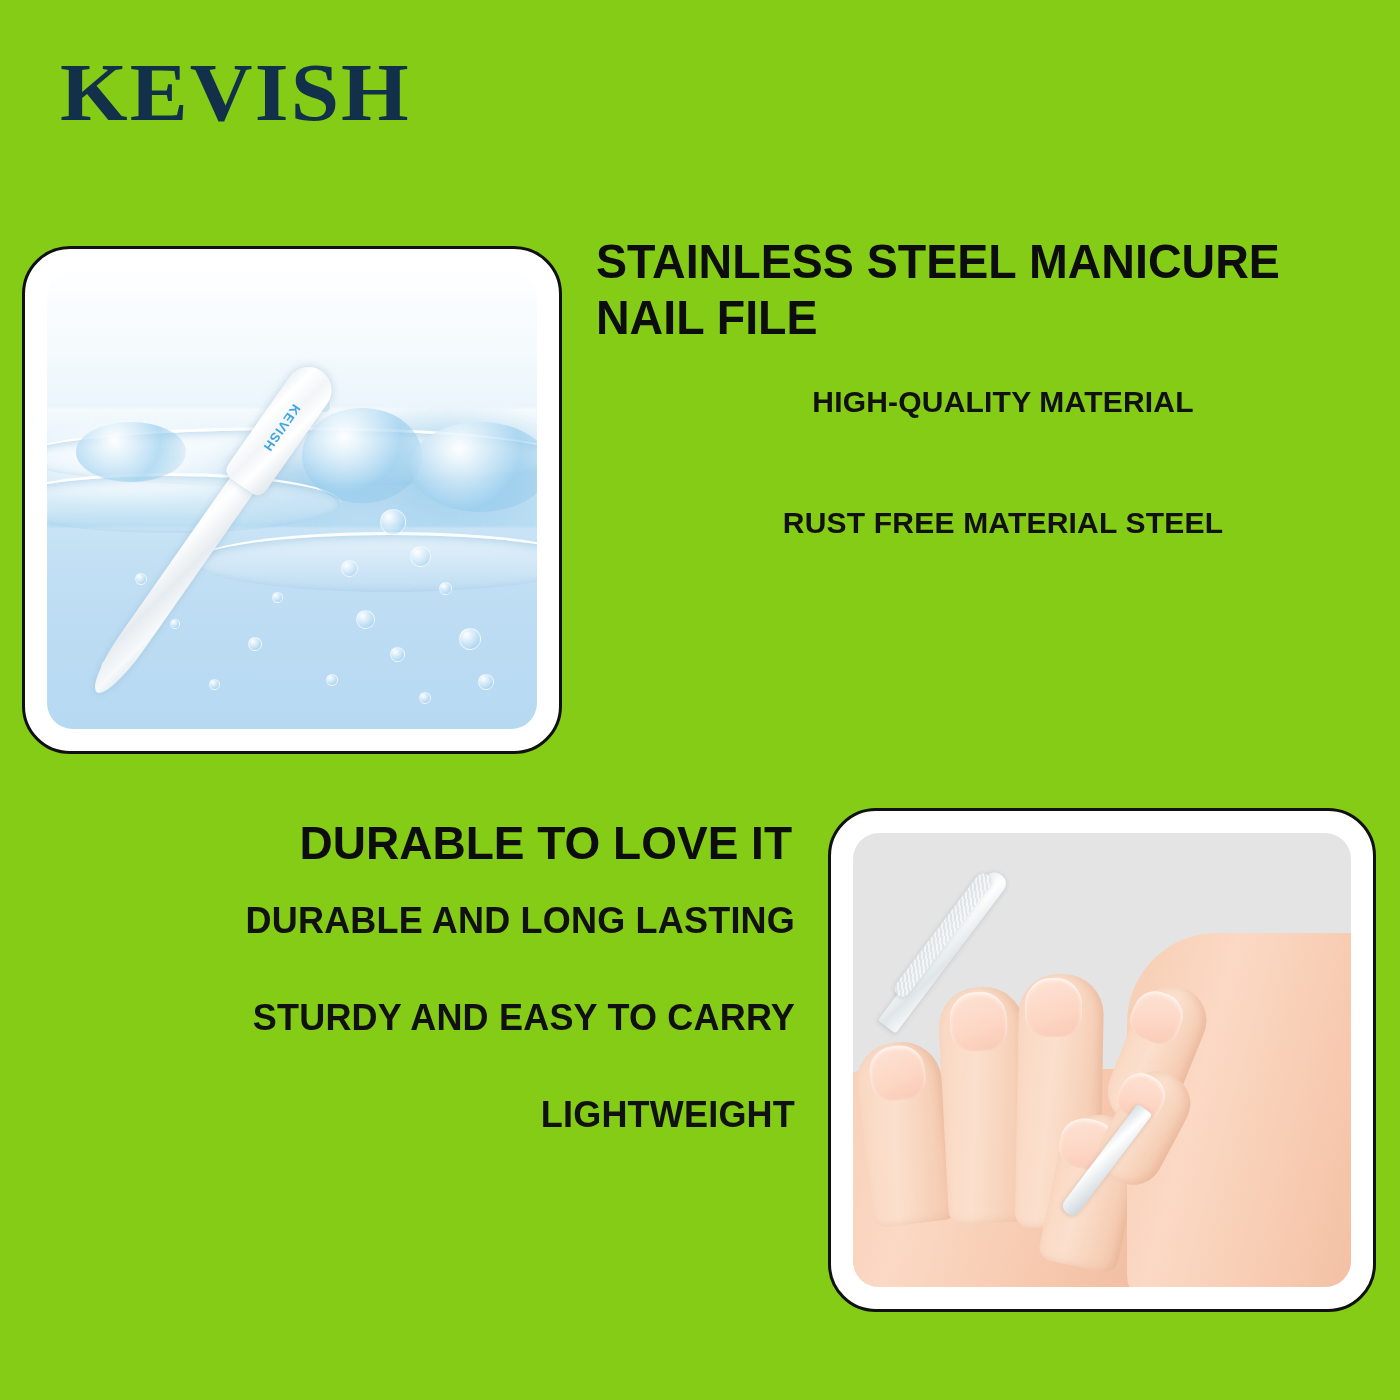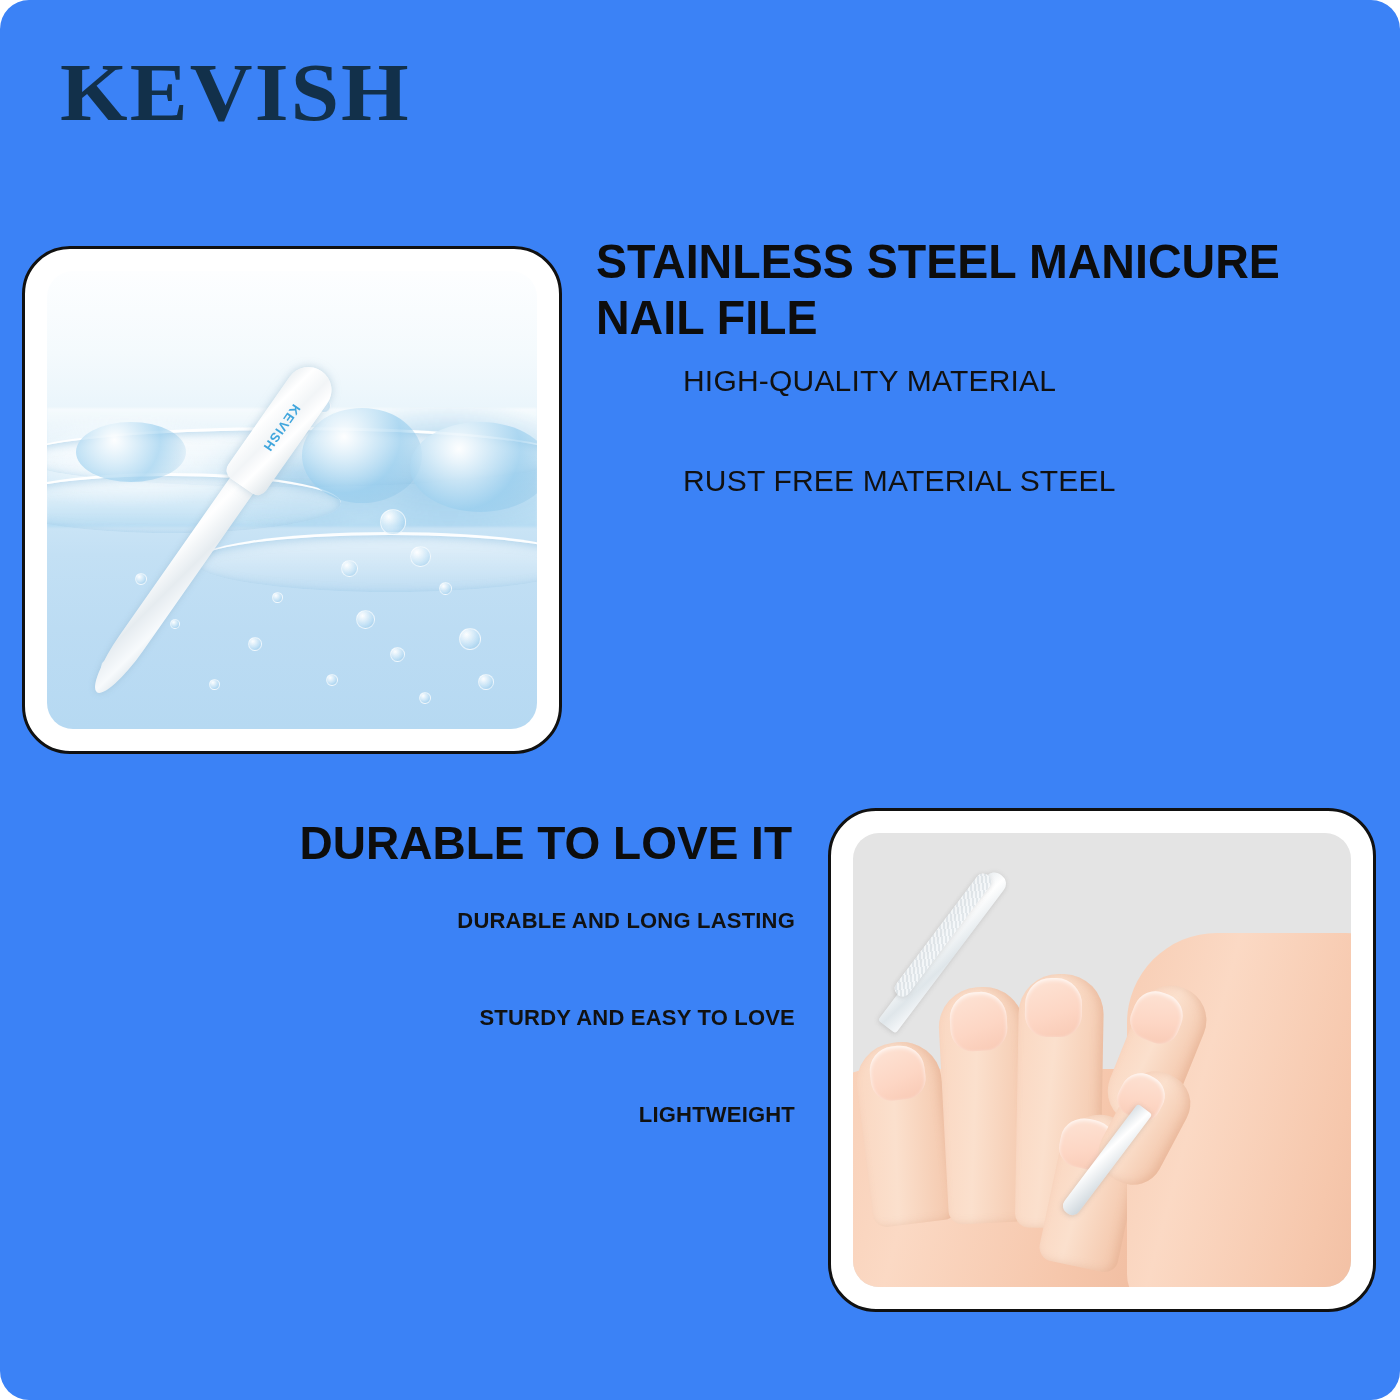--- a/index.html
+++ b/index.html
@@ -2,21 +2,21 @@
 <html><head>
 <meta charset="utf-8">
 <style>
   * { margin:0; padding:0; box-sizing:border-box; }
   html, body {
     width:1400px; height:1400px;
     background:#ffffff;
     font-family:"Liberation Sans", sans-serif;
     overflow:hidden;
   }
-  .page { position:relative; width:1400px; height:1400px; background:#3b82f6;border-radius:29px; }
+  .page { position:relative; width:1400px; height:1400px; background:#84cc16; }
 
   
   .brand-logo {
     position:absolute;
     left:60px; top:52px;
     font-family:"Liberation Serif", serif;
     font-weight:700;
     font-size:82px;
     letter-spacing:2px;
     color:#12304a;
@@ -147,44 +147,45 @@
     letter-spacing:0px; line-height:1.17;
     color:#0d0d0d;
     transform:scaleX(.97);
     transform-origin:left top;
   }
   .feature-list {
     position:absolute;
     left:683px; top:362px; width:640px;
   }
   .feature-list .feature-item {
-    font-size:30px; font-weight:400;
+    font-size:30px; font-weight:700;
     color:#111111;
     letter-spacing:.2px;
     height:100px;
     line-height:38px;
-    text-align:left;
-    white-space:nowrap;
+    text-align:center;
+    white-space:nowrap;
+    margin-top:21px;
   }
 
   .reasons-title {
     position:absolute;
     left:272px; top:816px; width:520px;
     font-size:46px; font-weight:700;
     color:#0d0d0d;
     text-align:right;
     letter-spacing:0px;
     white-space:nowrap;
   }
   .reasons-list {
     position:absolute;
     left:195px; top:902px; width:600px;
   }
   .reasons-list .reason-item {
-    font-size:22px; font-weight:700;
+    font-size:36px; font-weight:700;
     color:#111111;
     letter-spacing:.2px;
     height:97px;
     line-height:38px;
     text-align:right;
     white-space:nowrap;
   }
 </style>
 </head>
 <body>
@@ -239,21 +240,21 @@
 
   <div class="feature-list">
     <div class="feature-item">HIGH-QUALITY MATERIAL</div>
     <div class="feature-item">RUST FREE MATERIAL STEEL</div>
   </div>
 
   <h2 class="reasons-title">DURABLE TO LOVE IT</h2>
 
   <div class="reasons-list">
     <div class="reason-item">DURABLE AND LONG LASTING</div>
-    <div class="reason-item">STURDY AND EASY TO LOVE</div>
+    <div class="reason-item">STURDY AND EASY TO CARRY</div>
     <div class="reason-item">LIGHTWEIGHT</div>
   </div>
 
   <div class="img-frame" id="hand-card">
     <div class="inner">
       <div class="hand-scene">
 
         <div class="palm" style="left:-8%;top:52%;width:72%;height:58%;border-radius:60px 40px 0 0;"></div>
 
         <div class="finger" style="left:2%;top:46%;width:17%;height:40%;transform:rotate(-7deg);"></div>

